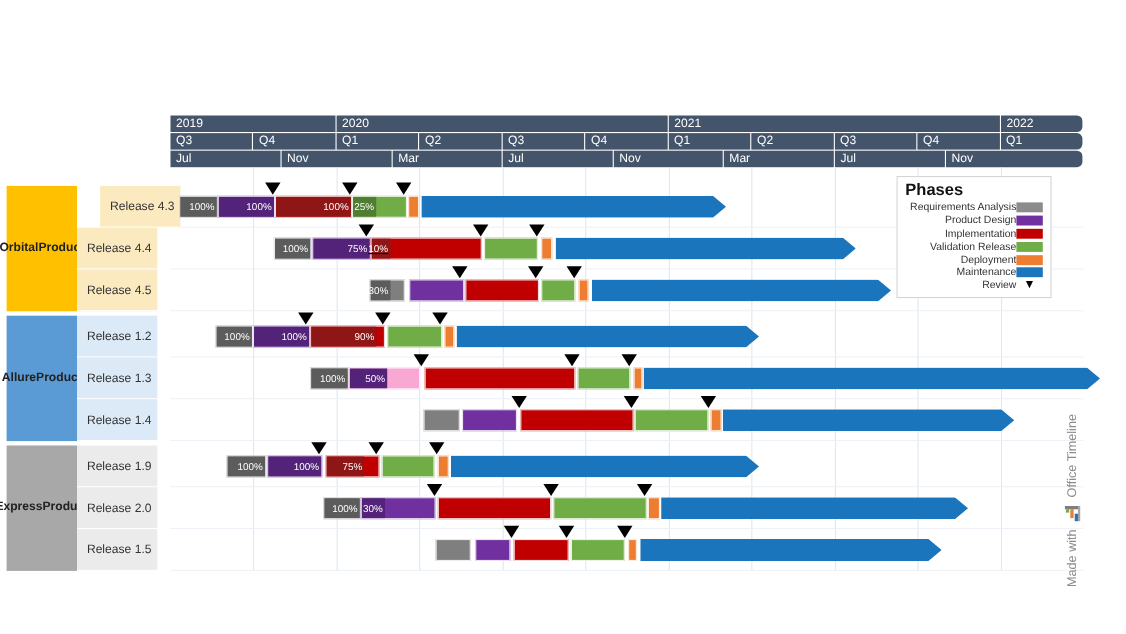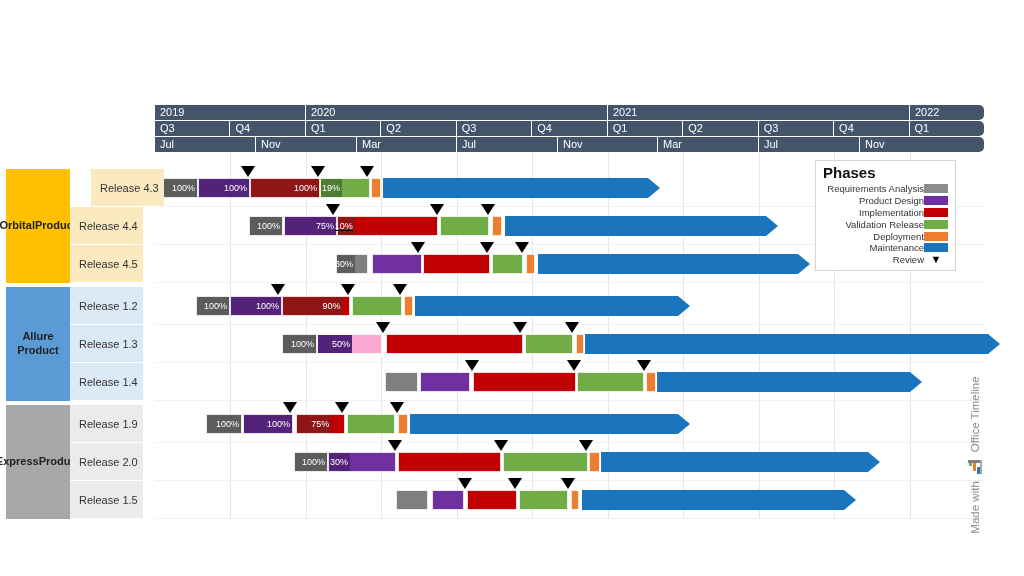--- a/index.html
+++ b/index.html
@@ -89,21 +89,21 @@
       <div class="rowline" style="left: 155px; top: 518px; width: 830px;"></div>
     </div>
   <div id="sidebar">
       <div class="groupblock" style="top: 169px; height: 114px; background: rgb(255, 192, 0);">
         <div>Orbital</div>
         <div>Product</div>
       </div>
       <div class="relcell" style="top: 169px; height: 38px; background: rgb(251, 234, 192); margin-left: 21px;">Release 4.3</div>
       <div class="relcell" style="top: 207px; height: 38px; background: rgb(251, 234, 192);">Release 4.4</div>
       <div class="relcell" style="top: 245px; height: 38px; background: rgb(251, 234, 192);">Release 4.5</div>
-      <div class="groupblock" style="top: 287px; height: 114px; background: rgb(91, 155, 213); flex-direction: column;">
+      <div class="groupblock" style="top: 287px; height: 114px; background: rgb(91, 155, 213);">
         <div>Allure</div>
         <div>Product</div>
       </div>
       <div class="relcell" style="top: 287px; height: 38px; background: rgb(220, 233, 246);">Release 1.2</div>
       <div class="relcell" style="top: 325px; height: 38px; background: rgb(220, 233, 246);">Release 1.3</div>
       <div class="relcell" style="top: 363px; height: 38px; background: rgb(220, 233, 246);">Release 1.4</div>
       <div class="groupblock" style="top: 405px; height: 114px; background: rgb(168, 168, 168);">
         <div>Express</div>
         <div>Product</div>
       </div>
@@ -122,21 +122,21 @@
           <span class="pct">100%</span>
         </div>
       </div>
       <div class="seg" style="left: 250px; top: 178px; width: 70px; background: rgb(192, 0, 0);">
         <div class="done" style="width: 100%; background: rgb(143, 22, 22);">
           <span class="pct">100%</span>
         </div>
       </div>
       <div class="seg" style="left: 320px; top: 178px; width: 50px; background: rgb(112, 173, 71);">
         <div class="done" style="width: 44%; background: rgb(79, 125, 49);">
-          <span class="pct">19%</span>
+          <span class="pct">25%</span>
         </div>
       </div>
       <div class="seg" style="left: 371px; top: 178px; width: 10px; background: rgb(237, 125, 49);"></div>
       <div class="arrowbar" style="left: 383px; top: 178px; width: 277px; background: rgb(27, 117, 188); clip-path: polygon(0px 0px, calc(100% - 12px) 0px, 100% 50%, calc(100% - 12px) 100%, 0px 100%);"></div>
       <div class="milestone" style="left: 241px; top: 166px;"></div>
       <div class="milestone" style="left: 311px; top: 166px;"></div>
       <div class="milestone" style="left: 360px; top: 166px;"></div>
       <div class="seg" style="left: 249px; top: 216px; width: 34px; background: rgb(127, 127, 127);">
         <div class="done" style="width: 100%; background: rgb(92, 92, 92);">
           <span class="pct">100%</span>

